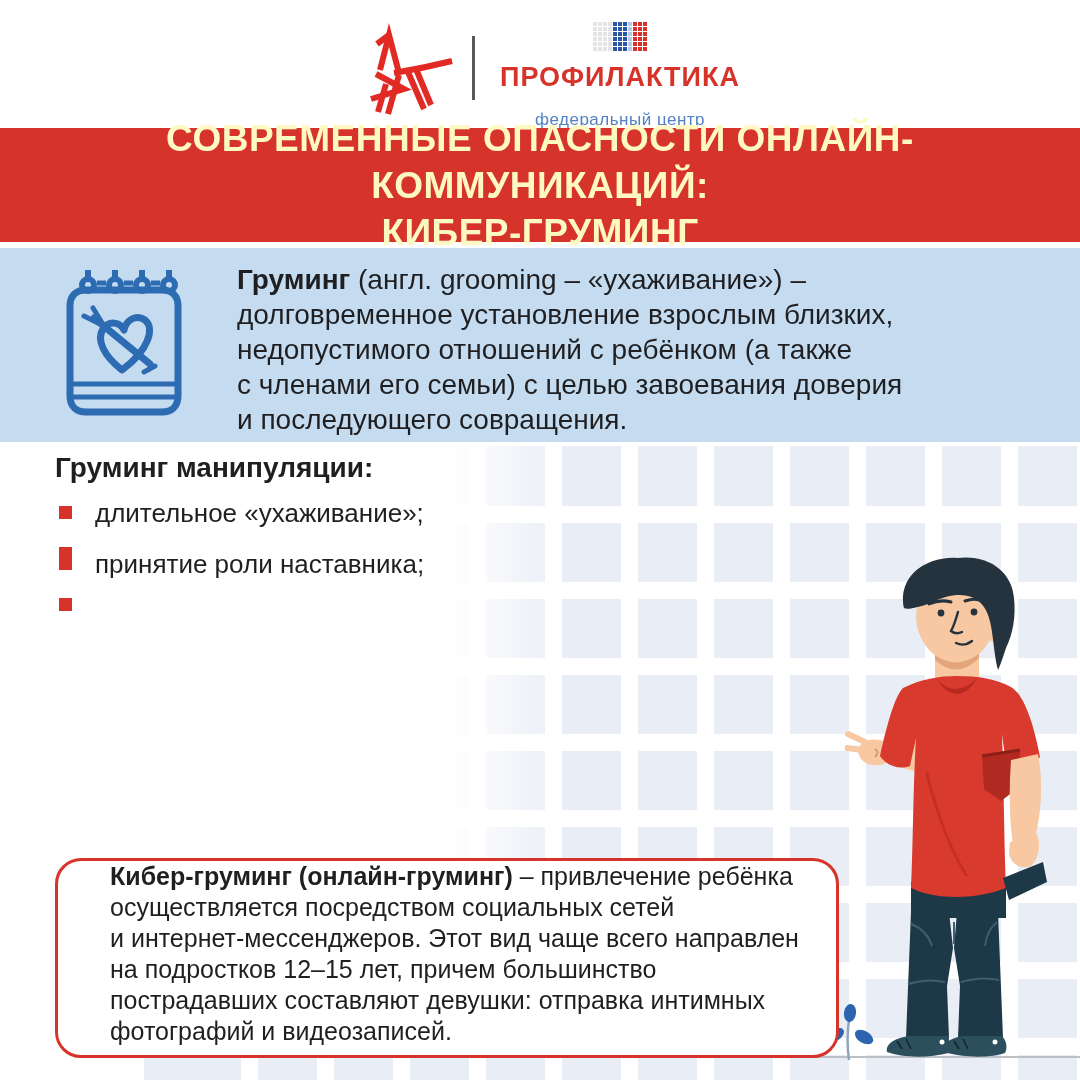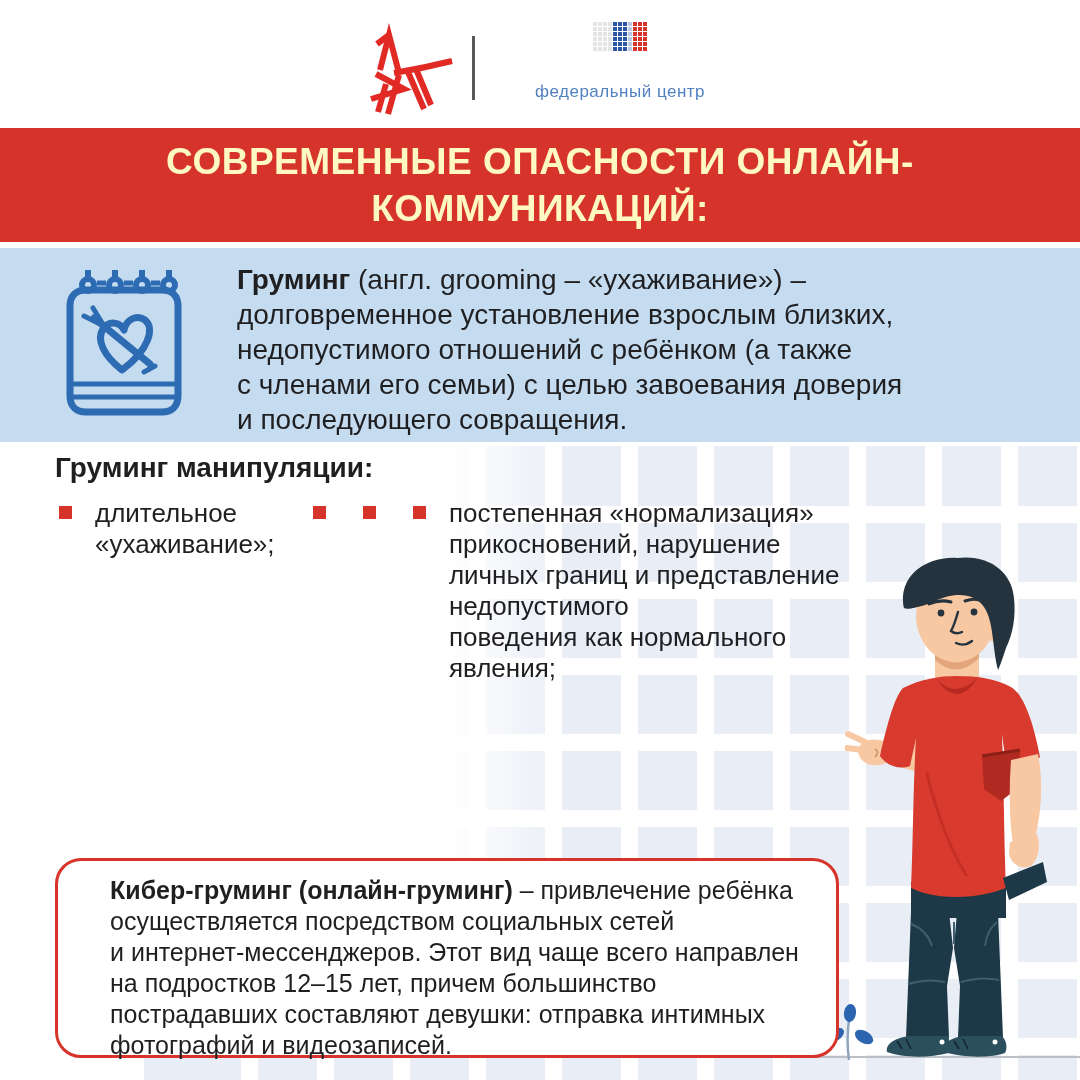--- a/index.html
+++ b/index.html
@@ -35,27 +35,27 @@
     background-position:52px 0, 0 34px;
     -webkit-mask-image:linear-gradient(to right, transparent 0 320px, #000 430px),
                        linear-gradient(to bottom, transparent 0 585px, #000 606px);
     mask-image:linear-gradient(to right, transparent 0 320px, #000 430px),
                linear-gradient(to bottom, transparent 0 585px, #000 606px);
     opacity:.92;}
 
   
   #methods{left:55px;top:452px;width:830px;}
   #methods-heading{font-size:28px;font-weight:bold;line-height:32px;}
-  #methods-list{list-style:none;margin:14px 0 0 0;padding:0;display:flex;flex-direction:row;gap:10px;}
+  #methods-list{list-style:none;margin:14px 0 0 0;padding:0;display:flex;flex-direction:column;gap:10px;}
   #methods-list li{position:relative;padding-left:40px;font-size:26px;line-height:31px;white-space:pre-line;}
   #methods-list li .bullet{position:absolute;left:4px;top:8px;width:13px;height:13px;background:var(--accent,#d6342b);}
 
   
   #infobox{left:55px;top:858px;width:784px;height:200px;box-sizing:border-box;background:#fff;
-           border:3px solid var(--accent,#d6342b);border-radius:26px;padding:14px 24px 0 52px;
+           border:3px solid var(--accent,#d6342b);border-radius:26px;padding:0 24px 0 52px;
            font-size:25px;line-height:31px;white-space:pre-line;}
 
   #ground-line{left:668px;top:1056px;width:412px;height:2px;background:#bcc1c8;}
   #plant{left:822px;top:1004px;width:54px;height:58px;}
   #man{left:845px;top:552px;width:210px;height:515px;}
 </style>
 </head>
 <body>
 
 <div class="abs" id="grid-bg"></div>
@@ -201,26 +201,28 @@
         <div style="background: rgb(227, 228, 230);"></div>
         <div style="background: rgb(227, 228, 230);"></div>
         <div style="background: rgb(43, 85, 164);"></div>
         <div style="background: rgb(43, 85, 164);"></div>
         <div style="background: rgb(43, 85, 164);"></div>
         <div style="background: rgb(185, 200, 228);"></div>
         <div style="background: rgb(214, 52, 43);"></div>
         <div style="background: rgb(214, 52, 43);"></div>
         <div style="background: rgb(214, 52, 43);"></div>
       </div>
+    <div id="org-name">ПРОФИЛАКТИКА</div>
     <div id="org-sub">федеральный центр</div>
   </div>
 </div>
 
 <div class="abs" id="banner">
   <div class="banner-line">СОВРЕМЕННЫЕ ОПАСНОСТИ ОНЛАЙН-КОММУНИКАЦИЙ:</div>
+  <div class="banner-line">КИБЕР-ГРУМИНГ</div>
 </div>
 
 <div class="abs" id="definition"></div>
 <svg class="abs" id="def-icon" viewBox="0 0 128 154">
   <g stroke="#2d6bb2" fill="none">
     <path d="M10,40 C10,30 16,24 26,24 L102,24 C112,24 118,30 118,40 L118,130 C118,140 112,146 102,146 L26,146 C16,146 10,140 10,130 Z" stroke-width="7"></path>
     <path d="M10,118 L118,118 M10,131 L118,131" stroke-width="5"></path>
     <g stroke-width="6">
       <path d="M28,4 L28,12"></path>
         <circle cx="28" cy="19" r="6"></circle>
@@ -244,24 +246,22 @@
 долговременное установление взрослым близких,
 недопустимого отношений с ребёнком (а также
 с членами его семьи) с целью завоевания доверия
 и последующего совращения.</span></div>
 
 <div class="abs" id="methods">
   <div id="methods-heading">Груминг манипуляции:</div>
   <ul id="methods-list">
     <li><span class="bullet"></span><span>длительное «ухаживание»;</span></li>
     <li><span class="bullet"></span></li>
+    <li><span class="bullet"></span><span>принятие роли наставника;</span></li>
     <li><span class="bullet"></span></li>
-    <li><span class="bullet"></span><span>постепенная «нормализация» прикосновений, нарушение
-личных границ и представление недопустимого
-поведения как нормального явления;</span></li>
   </ul>
 </div>
 
 <div class="abs" id="infobox"><span class="term">Кибер-груминг (онлайн-груминг)</span><span> – привлечение ребёнка
 осуществляется посредством социальных сетей
 и интернет-мессенджеров. Этот вид чаще всего направлен
 на подростков 12–15 лет, причем большинство
 пострадавших составляют девушки: отправка интимных
 фотографий и видеозаписей.</span></div>
 

